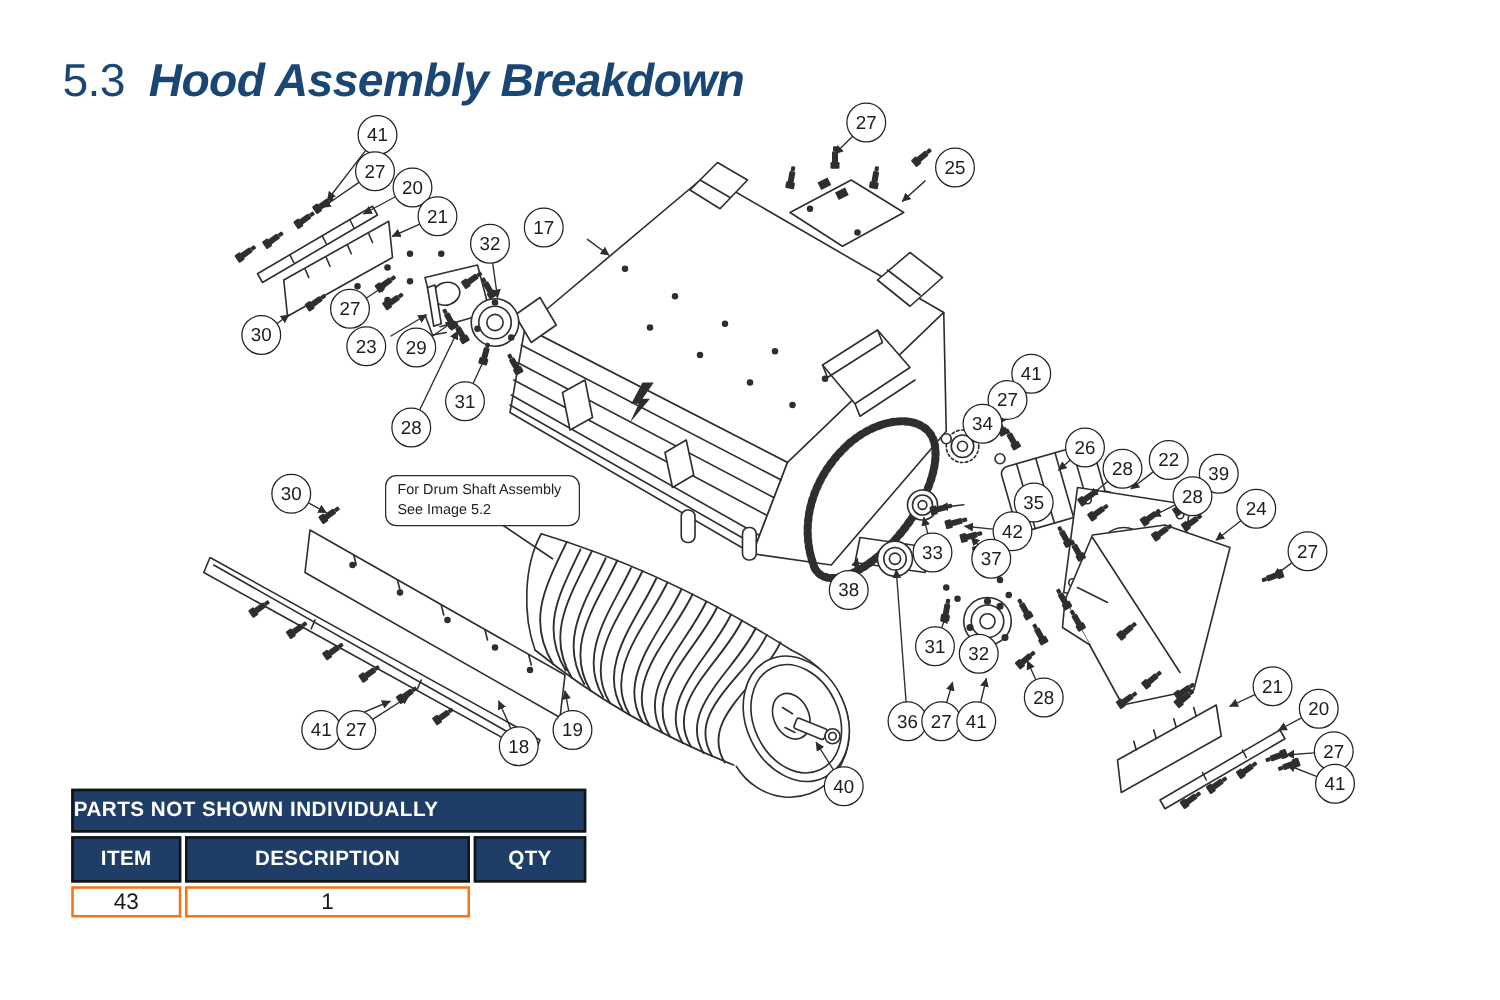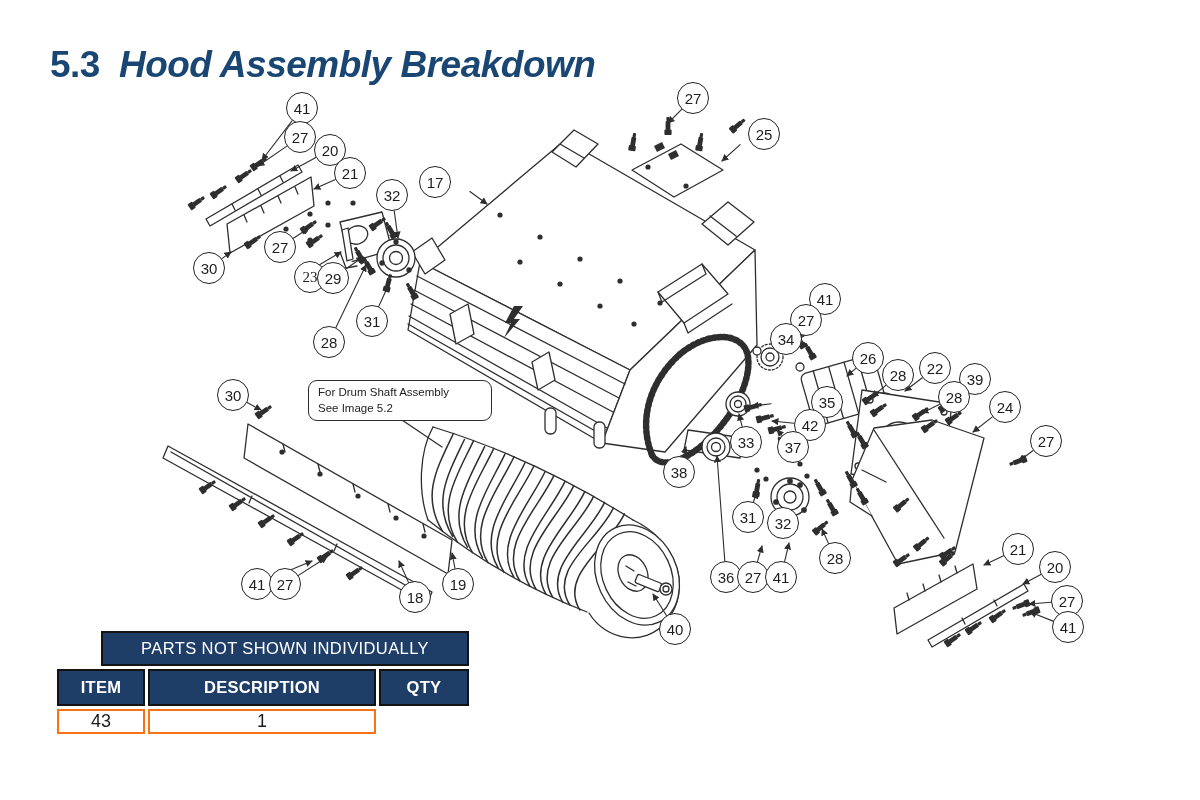--- a/index.html
+++ b/index.html
@@ -1,34 +1,34 @@
 <!DOCTYPE html>
 <html style="--navy: #1a4674; --tnavy: #1e3e68;"><head>
 <meta charset="utf-8">
 <style>
   html,body{margin:0;padding:0;background:#fff;}
   .page{position:relative;width:1200px;height:800px;background:#fff;overflow:hidden;
         font-family:"Liberation Sans",sans-serif;}
   .title{position:absolute;left:50px;top:44px;font-size:37px;color:var(--navy,#1a4674);
          letter-spacing:-0.5px;white-space:nowrap;margin:0;}
-  .title .t-num{font-weight:700;font-style:normal;text-align:center;}
+  .title .t-num{font-weight:400;font-style:normal;text-align:center;}
   .title .t-text{font-weight:700;font-style:italic;margin-left:19px;}
   #art{position:absolute;left:0;top:0;width:1200px;height:800px;}
   .callout{position:absolute;width:32px;height:32px;box-sizing:border-box;
            border:1.8px solid #222;border-radius:50%;background:#fff;
            display:flex;align-items:center;justify-content:center;
            font-size:15px;color:#1d1d1d;z-index:5;}
-  .note-box{position:absolute;left:308px;top:380px;width:184px;box-sizing:border-box;
+  .note-box{position:absolute;left:308px;top:380px;width:156px;box-sizing:border-box;
             border:1.6px solid #2e2e2e;border-radius:9px;background:#fff;
             padding:4px 9px;font-size:11.5px;line-height:1.35;color:#222;z-index:4;}
   .parts-table{position:absolute;left:57px;top:631px;width:412px;
                display:grid;grid-template-columns:88px 1fr 90px;gap:3px;background:#fff;z-index:6;}
   .pt-title{grid-column:1/-1;background:var(--tnavy,#1e3e68);border:2px solid #131313;
-            color:#fff;text-align:center;font-weight:400;font-size:16.5px;
-            letter-spacing:.4px;padding:6px 0;margin-left:44px;}
+            color:#fff;text-align:left;font-weight:700;font-size:16.5px;
+            letter-spacing:.4px;padding:6px 0;}
   .pt-h{background:var(--tnavy,#1e3e68);border:2px solid #131313;color:#fff;text-align:center;
         font-weight:700;font-size:16.5px;padding:7px 0;letter-spacing:.3px;}
   .pt-c{background:#fff;border:2px solid #f97316;color:#1b1b1b;text-align:center;
         display:flex;align-items:center;justify-content:center;}
   .pt-num{font-size:18px;}
   .pt-desc{font-size:9.6px;font-weight:500;line-height:1.2;padding:2px 4px;}
 </style>
 </head>
 <body>
 
@@ -317,21 +317,21 @@
       <div class="callout" style="left: 286px; top: 92px;">41</div>
       <div class="callout" style="left: 284px; top: 121px;">27</div>
       <div class="callout" style="left: 314px; top: 134px;">20</div>
       <div class="callout" style="left: 334px; top: 157px;">21</div>
       <div class="callout" style="left: 376px; top: 179px;">32</div>
       <div class="callout" style="left: 419px; top: 166px;">17</div>
       <div class="callout" style="left: 677px; top: 82px;">27</div>
       <div class="callout" style="left: 748px; top: 118px;">25</div>
       <div class="callout" style="left: 193px; top: 252px;">30</div>
       <div class="callout" style="left: 264px; top: 231px;">27</div>
-      <div class="callout" style="left: 294px; top: 261px; font-family: Liberation Serif, serif;">23</div>
+      <div class="callout" style="left: 277px; top: 261px;">23</div>
       <div class="callout" style="left: 317px; top: 262px;">29</div>
       <div class="callout" style="left: 356px; top: 305px;">31</div>
       <div class="callout" style="left: 313px; top: 326px;">28</div>
       <div class="callout" style="left: 809px; top: 283px;">41</div>
       <div class="callout" style="left: 790px; top: 304px;">27</div>
       <div class="callout" style="left: 770px; top: 323px;">34</div>
       <div class="callout" style="left: 852px; top: 342px;">26</div>
       <div class="callout" style="left: 882px; top: 359px;">28</div>
       <div class="callout" style="left: 919px; top: 352px;">22</div>
       <div class="callout" style="left: 959px; top: 363px;">39</div>

